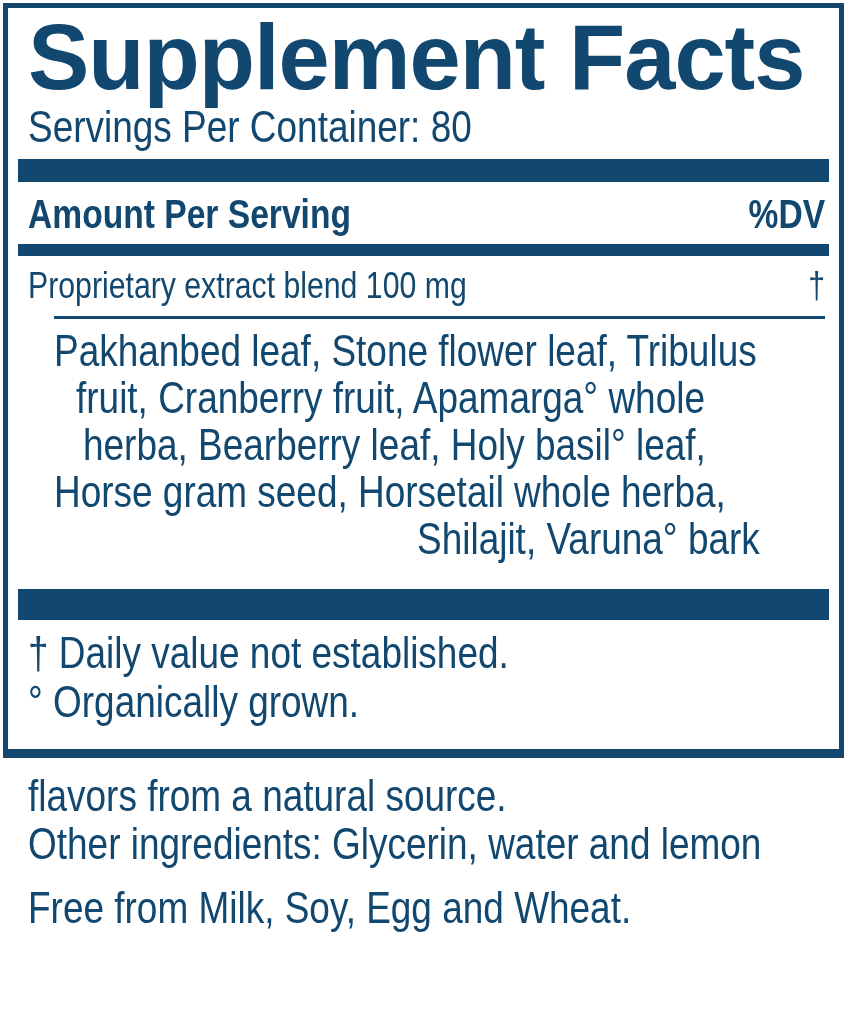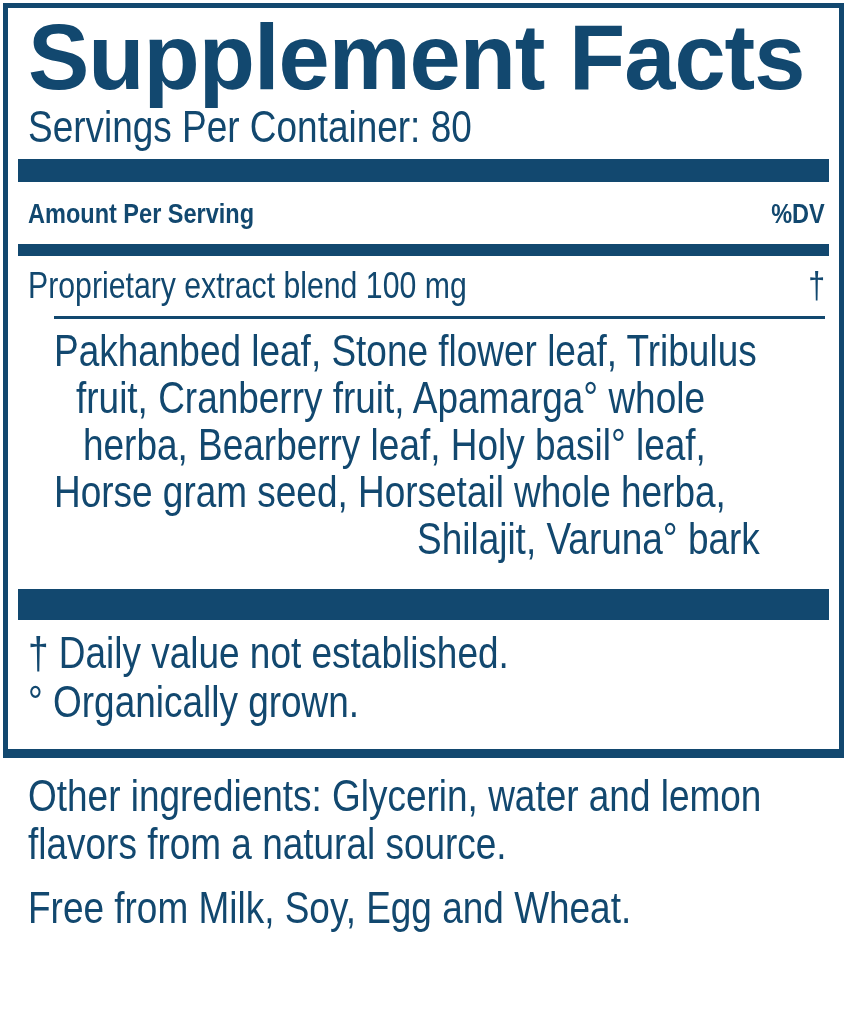--- a/index.html
+++ b/index.html
@@ -47,21 +47,21 @@
   }
   .bar-thick-top { height: 23px; margin-top: 6px; }
   .bar-medium   { height: 12px; margin-top: 6px; }
   .bar-thick-bottom { height: 31px; margin-top: 27px; }
 
   .row {
     display: flex;
     justify-content: space-between;
     align-items: baseline;
   }
-  .hdr-row { margin-top: 8px; font-size: 28px; font-weight: bold; line-height: 48px; }
+  .hdr-row { margin-top: 8px; font-size: 40px; font-weight: bold; line-height: 48px; }
   .nutrient-row { margin-top: 8px; font-size: 36px; line-height: 44px; }
 
   .rule {
     height: 3px;
     background: var(--navy);
     margin-top: 8px;
     margin-left: 26px;
   }
 
   .ingredients { margin-top: 8px; margin-left: 26px; text-align: right; }
@@ -133,24 +133,24 @@
         <span class="cx">° Organically grown.</span>
       </div>
     </div>
 
   </div>
 
   <div class="below">
 
     <div class="other-ing">
       <div class="oi-line">
-        <span class="cx">Other ingredients: Glycerin, water and lemon</span>
+        <span class="cx">flavors from a natural source.</span>
       </div>
       <div class="oi-line">
-        <span class="cx">flavors from a natural source.</span>
+        <span class="cx">Other ingredients: Glycerin, water and lemon</span>
       </div>
     </div>
 
     <div class="free-from">
       <span class="cx">Free from Milk, Soy, Egg and Wheat.</span>
     </div>
 
   </div>
 
 </div>

